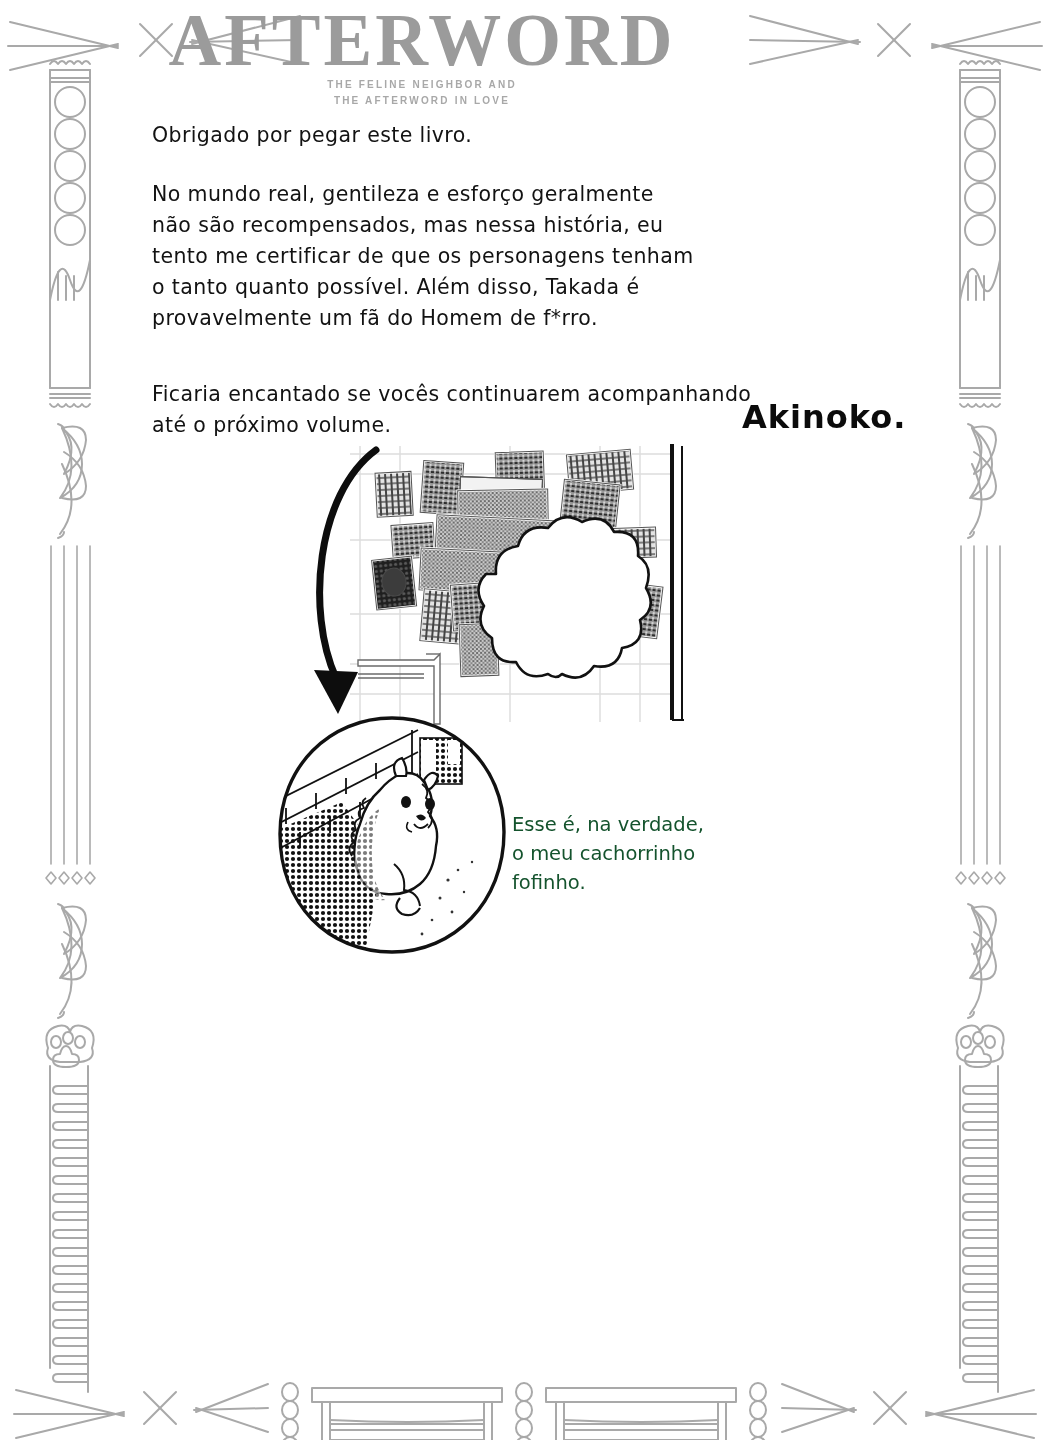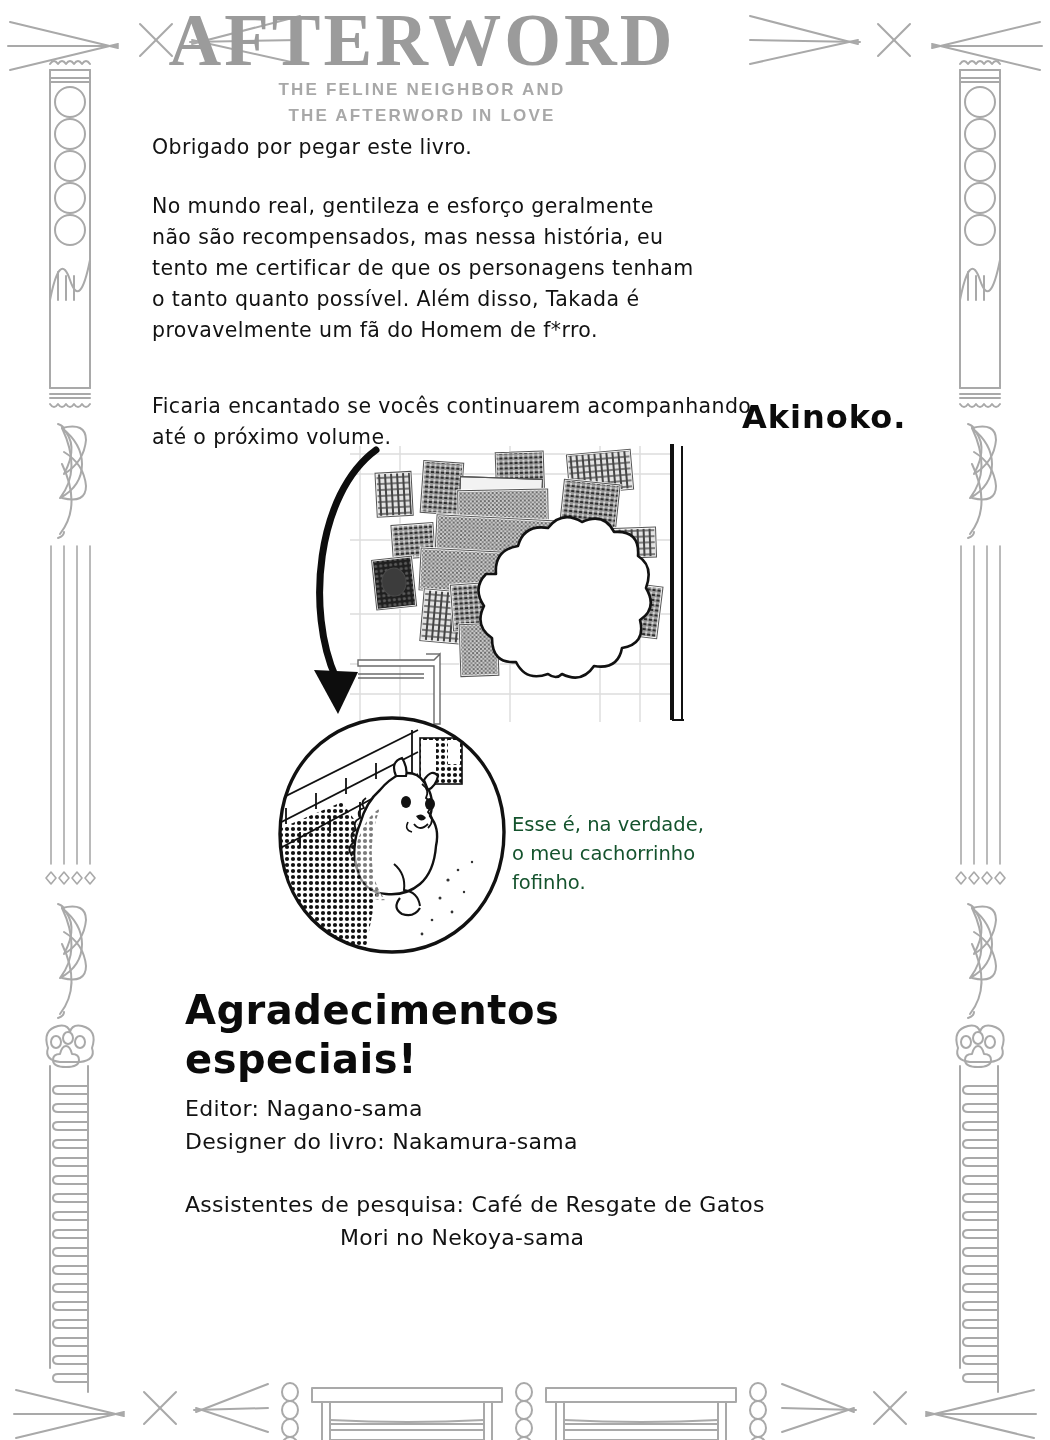--- a/index.html
+++ b/index.html
@@ -43,38 +43,38 @@
     font-size: 73px;
     letter-spacing: 3px;
     color: #9b9b9b;
     line-height: 1.0;
     font-weight: 700;
     padding-top: 4px;
   }
 
   .subtitle-line {
     font-family: "Liberation Sans", sans-serif;
-    font-size: 17px;
+    font-size: 10px;
     letter-spacing: 2.2px;
     color: #a8a8a8;
     font-weight: 700;
     line-height: 1.55;
   }
 
   
   .hand {
     font-family: "DejaVu Sans", sans-serif;
     color: #111111;
     font-weight: 400;
   }
 
   #body-text {
     position: absolute;
     left: 152px;
-    top: 132px;
+    top: 120px;
     width: 720px;
   }
 
   .para {
     font-size: 20.5px;
     line-height: 31px;
     letter-spacing: 0.4px;
     color: #121212;
     margin-bottom: 24px;
     white-space: pre-line;
@@ -710,28 +710,14 @@
       </g>
     </g>
 
     <path d="M120 6 C 180 6, 232 52, 232 120 C 232 190, 182 240, 120 240 C 56 240, 8 192, 8 122 C 8 54, 58 6, 120 6 Z" fill="none" stroke="#111111" stroke-width="3.4"></path>
   </svg>
 
   <div id="dog-caption" class="hand">Esse é, na verdade,
 o meu cachorrinho
 fofinho.</div>
 
-  <div id="thanks">
-    <div id="thanks-heading" class="hand">Agradecimentos
-especiais!</div>
-
-    <div>
-      <div class="credit-line hand">Editor: Nagano-sama</div>
-      <div class="credit-line hand">Designer do livro: Nakamura-sama</div>
-    </div>
-
-    <div id="credits-group-2">
-      <div class="credit-line hand">Assistentes de pesquisa: Café de Resgate de Gatos</div>
-      <div class="credit-line hand indented">Mori no Nekoya-sama</div>
-    </div>
-  </div>
 
 </div>
 
 </body></html>

